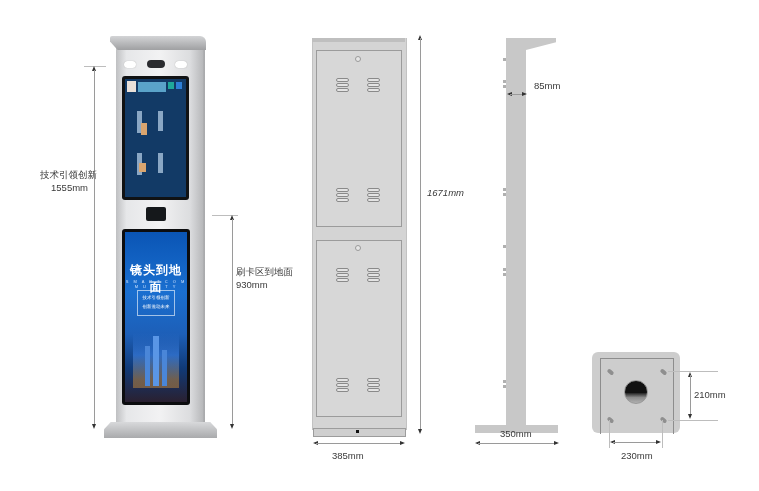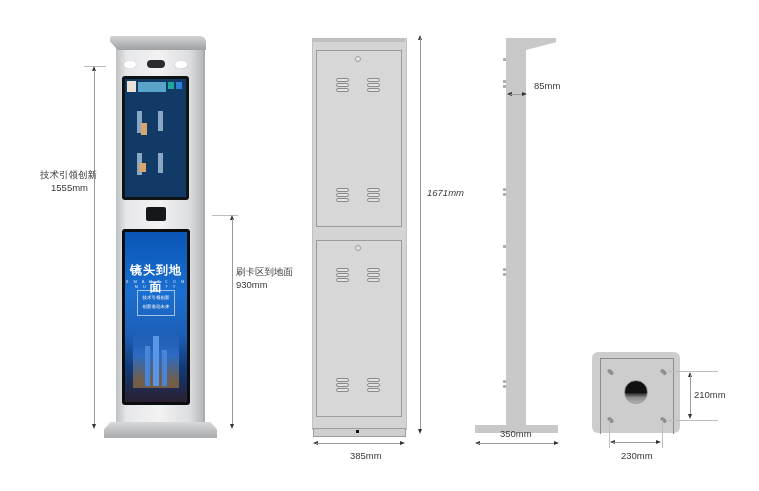--- a/index.html
+++ b/index.html
@@ -155,21 +155,21 @@
   <div class="back-base-dot"></div>
 
   <div class="arrow-up" style="left:418px;top:35px;"></div>
   <div class="dim-line-v" style="left:420px;top:38px;height:392px;"></div>
   <div class="arrow-down" style="left:418px;top:429px;"></div>
   <div class="label" style="left:427px;top:186px;font-style:italic;">1671mm</div>
 
   <div class="arrow-left" style="left:313px;top:441px;"></div>
   <div class="dim-line-h" style="left:316px;top:443px;width:86px;"></div>
   <div class="arrow-right" style="left:400px;top:441px;"></div>
-  <div class="label" style="left:350px;top:449px;text-align:right;">385mm</div>
+  <div class="label" style="left:332px;top:449px;text-align:right;">385mm</div>
 </div>
 
 <div>
   <div class="side-pole"></div>
   <div class="side-hood"></div>
   <div class="side-foot"></div>
   <div class="side-notch" style="top:58px;"></div>
   <div class="side-notch" style="top:80px;"></div>
   <div class="side-notch" style="top:85px;"></div>
   <div class="side-notch" style="top:188px;"></div>

